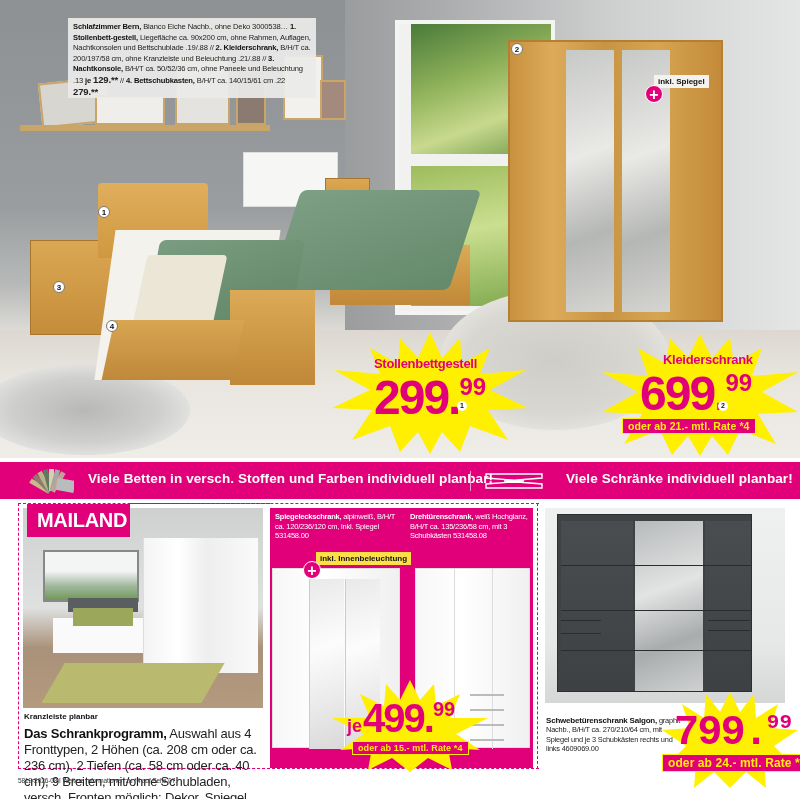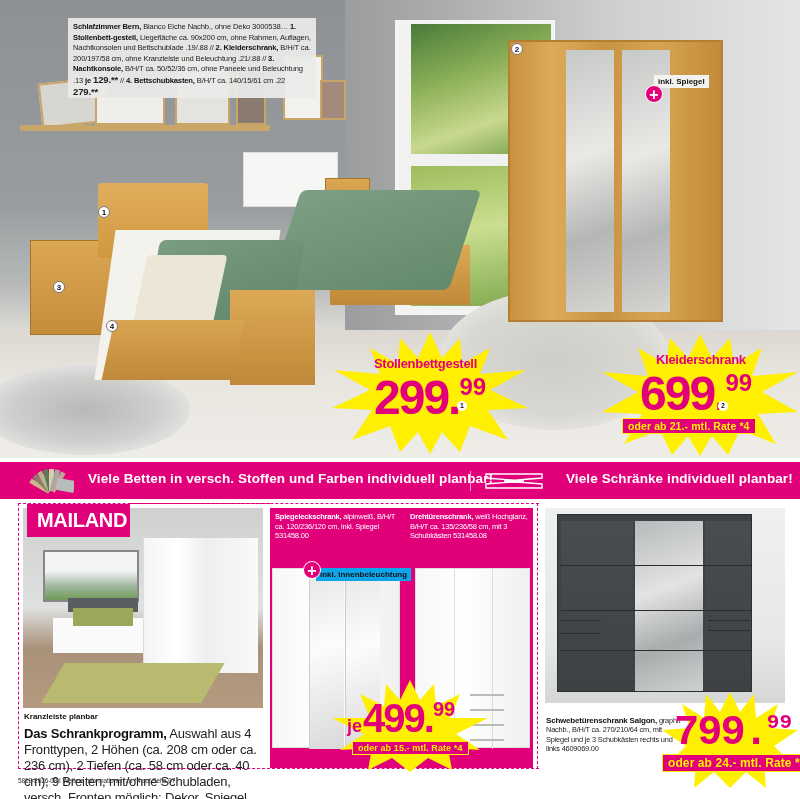--- a/index.html
+++ b/index.html
@@ -191,21 +191,21 @@
     </svg>
     <div class="caption" style="left:44px;top:26px;">Stollenbettgestell</div>
     <div class="price" style="left:44px;top:44px;font-size:48px;"><span>299.</span><span class="cents">99</span></div>
     <div class="ref" style="left:127px;top:71px;">1</div>
   </div>
 
   <div class="burst" style="left:600px;top:332px;width:200px;height:125px;">
     <svg width="200" height="125" viewBox="0 0 200 125">
       <polygon fill="#ffef00" points="100,2 112,26 130,6 134,32 162,16 152,44 198,40 162,60 198,80 158,82 176,112 140,98 128,123 112,104 100,124 88,104 72,123 60,98 24,112 42,82 2,80 38,60 2,40 48,44 38,16 66,32 70,6 88,26"></polygon>
     </svg>
-    <div class="caption" style="left:56px;top:20px;">Kleiderschrank</div>
+    <div class="caption" style="left:63px;top:20px;">Kleiderschrank</div>
     <div class="price" style="left:40px;top:38px;font-size:48px;"><span>699.</span><span class="cents">99</span></div>
     <div class="ref" style="left:118px;top:69px;">2</div>
     <div class="rate" style="left:22px;top:86px;">oder ab 21.- mtl. Rate *4</div>
   </div>
 </section>
 
 <div class="banner">
   <svg class="fan" viewBox="0 0 46 27">
     <g transform="translate(23,26)">
       <rect x="-2" y="-24" width="5" height="22" fill="#c7b98d" transform="rotate(-60)"></rect>
@@ -247,21 +247,21 @@
 </div>
 
 <div class="pinkbox">
   <div class="desc d1"><b>Spiegeleckschrank,</b><span> alpinweiß, B/H/T ca. 120/236/120 cm, inkl. Spiegel 531458.00</span></div>
   <div class="desc d2"><b>Drehtürenschrank,</b><span> weiß Hochglanz, B/H/T ca. 135/236/58 cm, mit 3 Schubkästen 531458.08</span></div>
 
   <div class="cab cab1">
     <div class="m a"></div>
     <div class="m b"></div>
   </div>
-  <div class="tag-label" style="left:46px;top:44px;background:#0ea5e9;margin-top:16px;">inkl. Innenbeleuchtung</div>
+  <div class="tag-label" style="left:46px;top:44px;background:#fde047;">inkl. Innenbeleuchtung</div>
   <div class="plus-badge" style="left:33px;top:53px;">+</div>
 
   <div class="cab cab2">
     <div class="l a"></div>
     <div class="l b"></div>
     <div class="dr" style="top:125px;"></div>
     <div class="dr" style="top:140px;"></div>
     <div class="dr" style="top:155px;"></div>
     <div class="dr" style="top:170px;"></div>
   </div>

